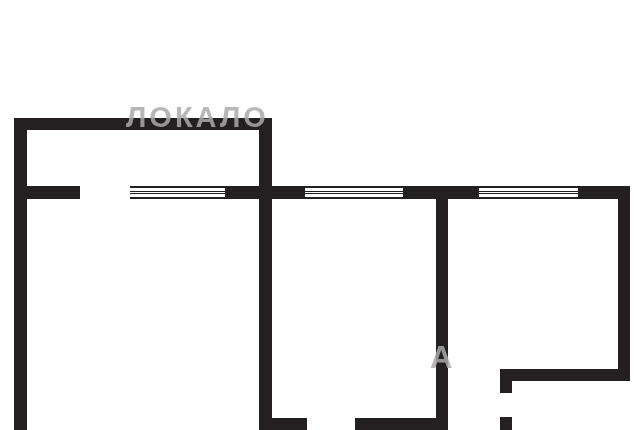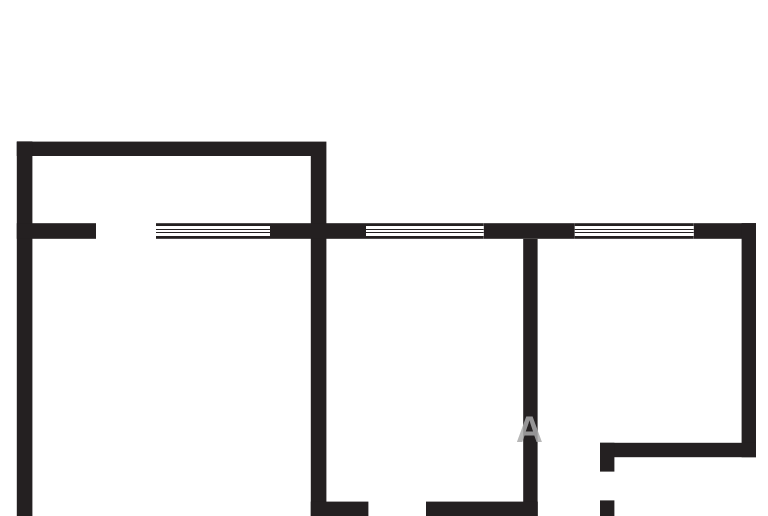--- a/index.html
+++ b/index.html
@@ -52,20 +52,21 @@
   #watermark-row2 {
     left: 430px;
     top: 342px;
     font-size: 31px;
   }
 </style>
 </head>
 <body>
 
 <div id="stage" style="background: rgb(255, 255, 255);">
+  <span id="watermark-row1" class="watermark">ЛОКАЛО</span>
   <span id="watermark-row2" class="watermark">А</span>
 <div class="wall" style="left: 14px; top: 118px; width: 258px; height: 12px; background: rgb(36, 32, 33);"></div>
     <div class="wall" style="left: 14px; top: 118px; width: 13px; height: 312px; background: rgb(36, 32, 33);"></div>
     <div class="wall" style="left: 259px; top: 130px; width: 13px; height: 300px; background: rgb(36, 32, 33);"></div>
     <div class="wall" style="left: 259px; top: 418px; width: 48px; height: 12px; background: rgb(36, 32, 33);"></div>
     <div class="wall" style="left: 14px; top: 186px; width: 66px; height: 13px; background: rgb(36, 32, 33);"></div>
     <div class="wall" style="left: 225px; top: 186px; width: 80px; height: 13px; background: rgb(36, 32, 33);"></div>
     <div class="wall" style="left: 403px; top: 186px; width: 76px; height: 13px; background: rgb(36, 32, 33);"></div>
     <div class="wall" style="left: 578px; top: 186px; width: 52px; height: 13px; background: rgb(36, 32, 33);"></div>
     <div class="wall" style="left: 436px; top: 199px; width: 12px; height: 231px; background: rgb(36, 32, 33);"></div>

